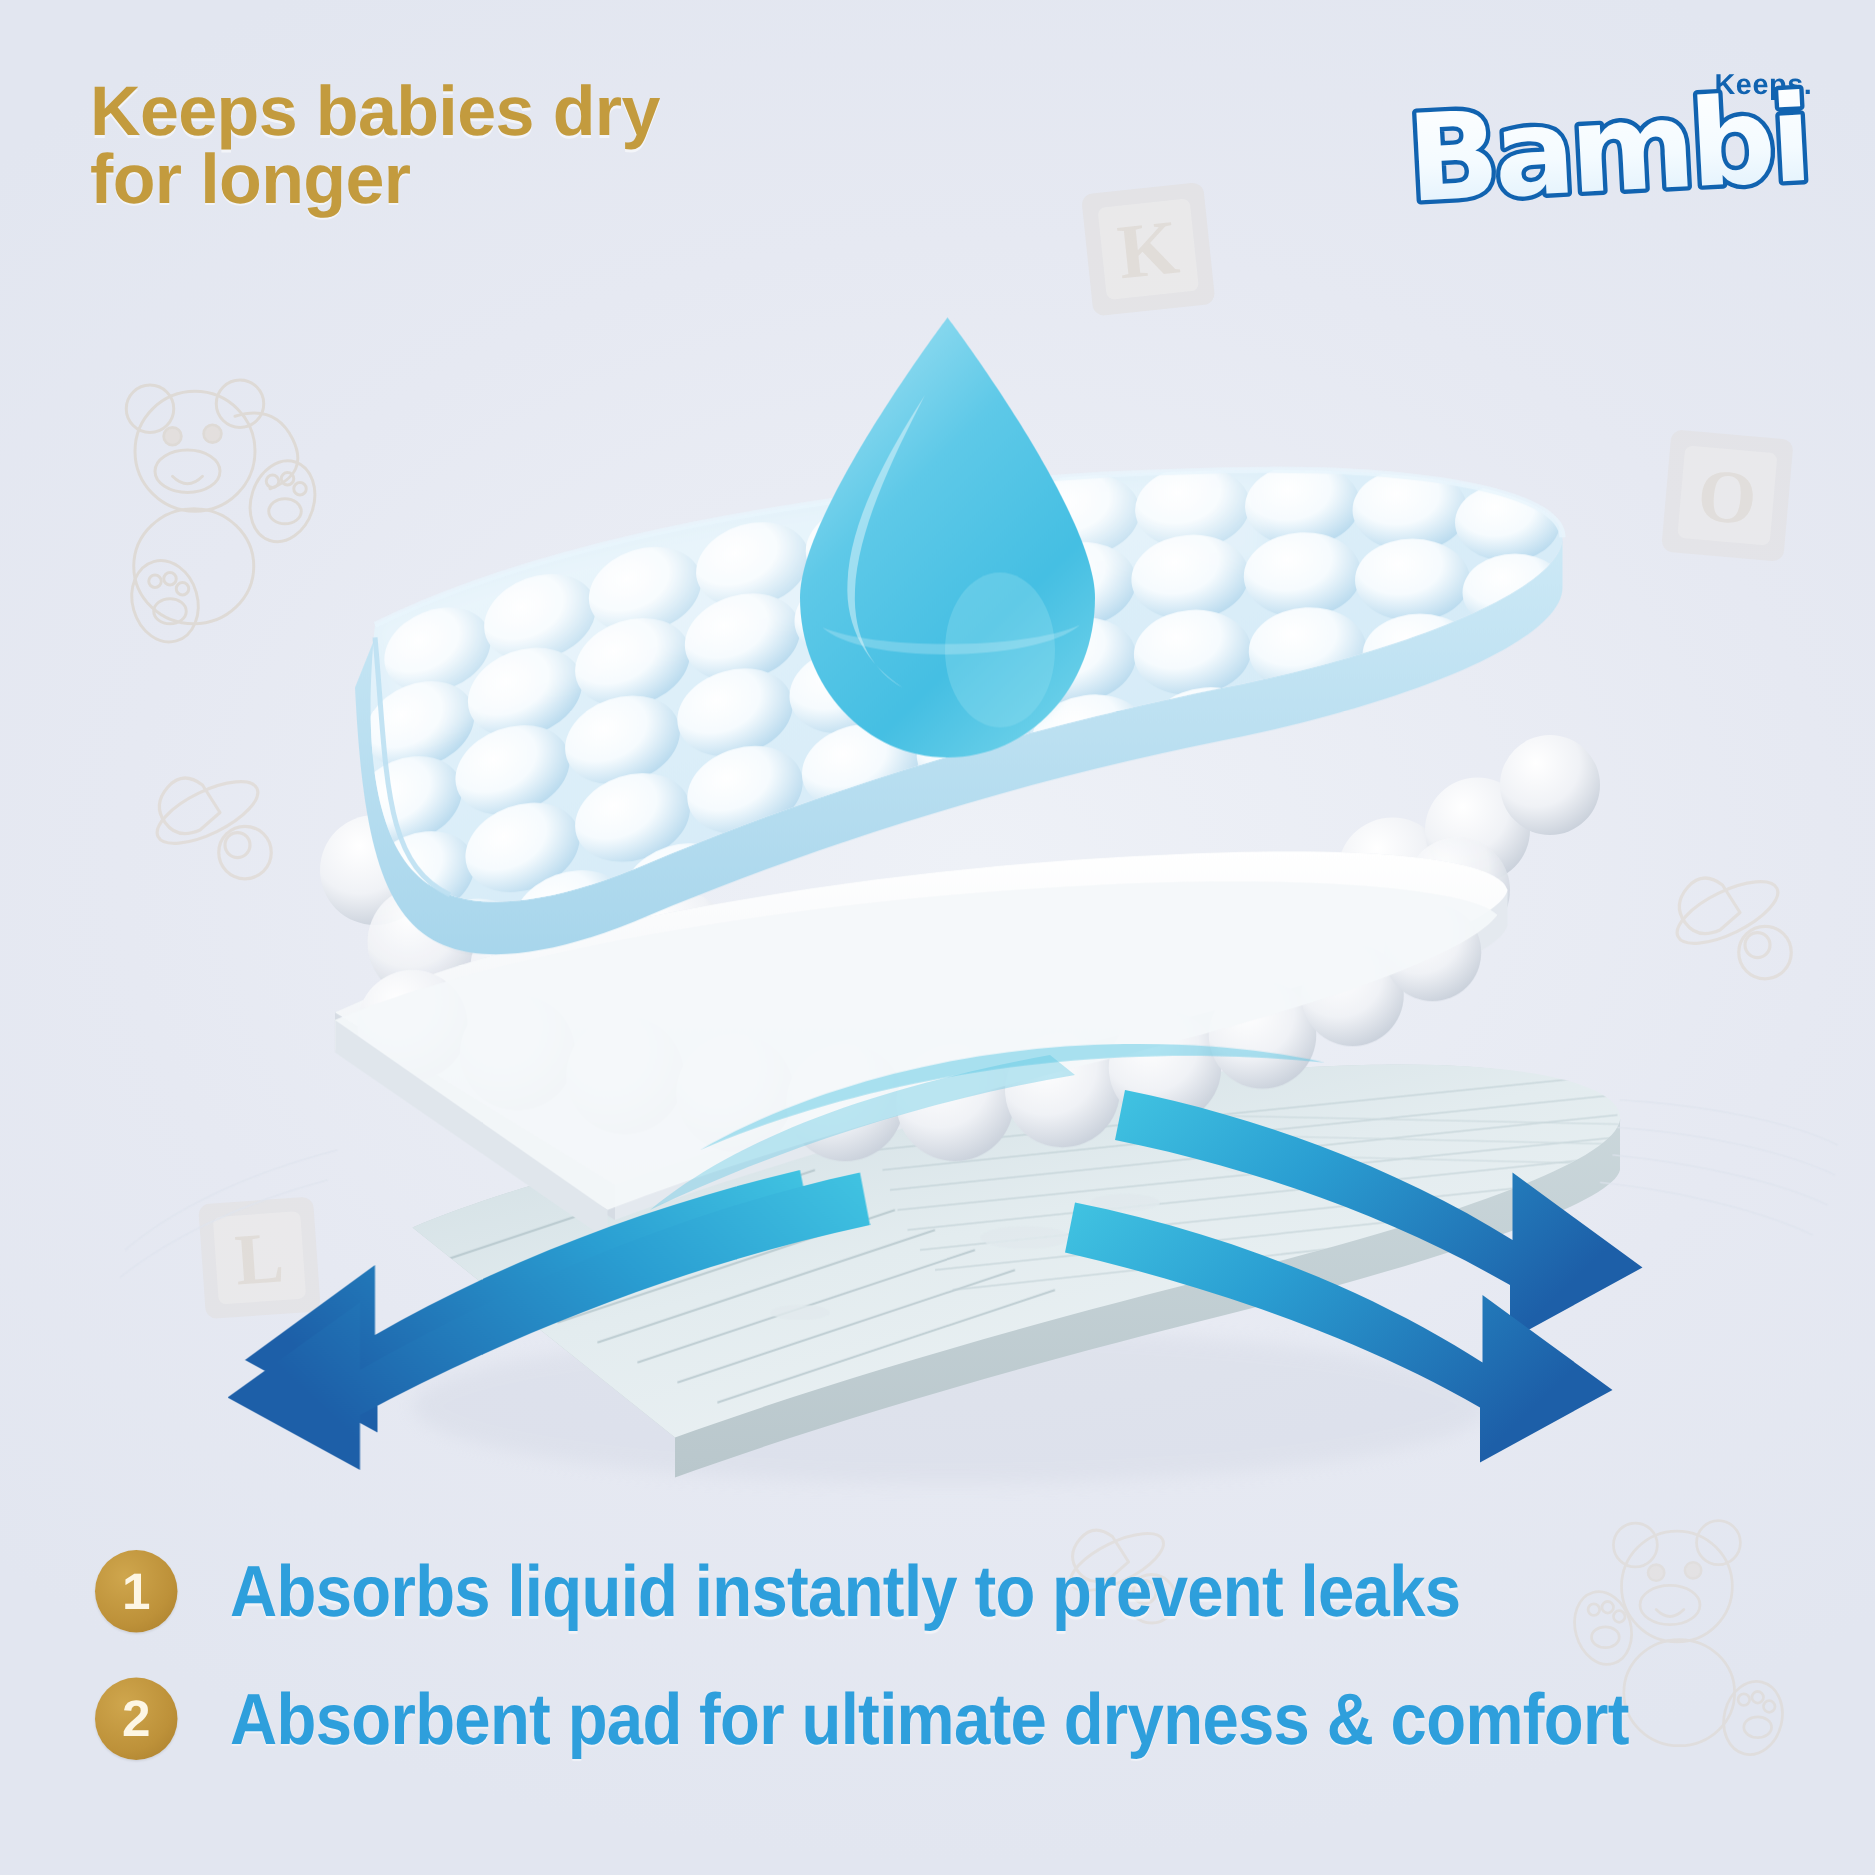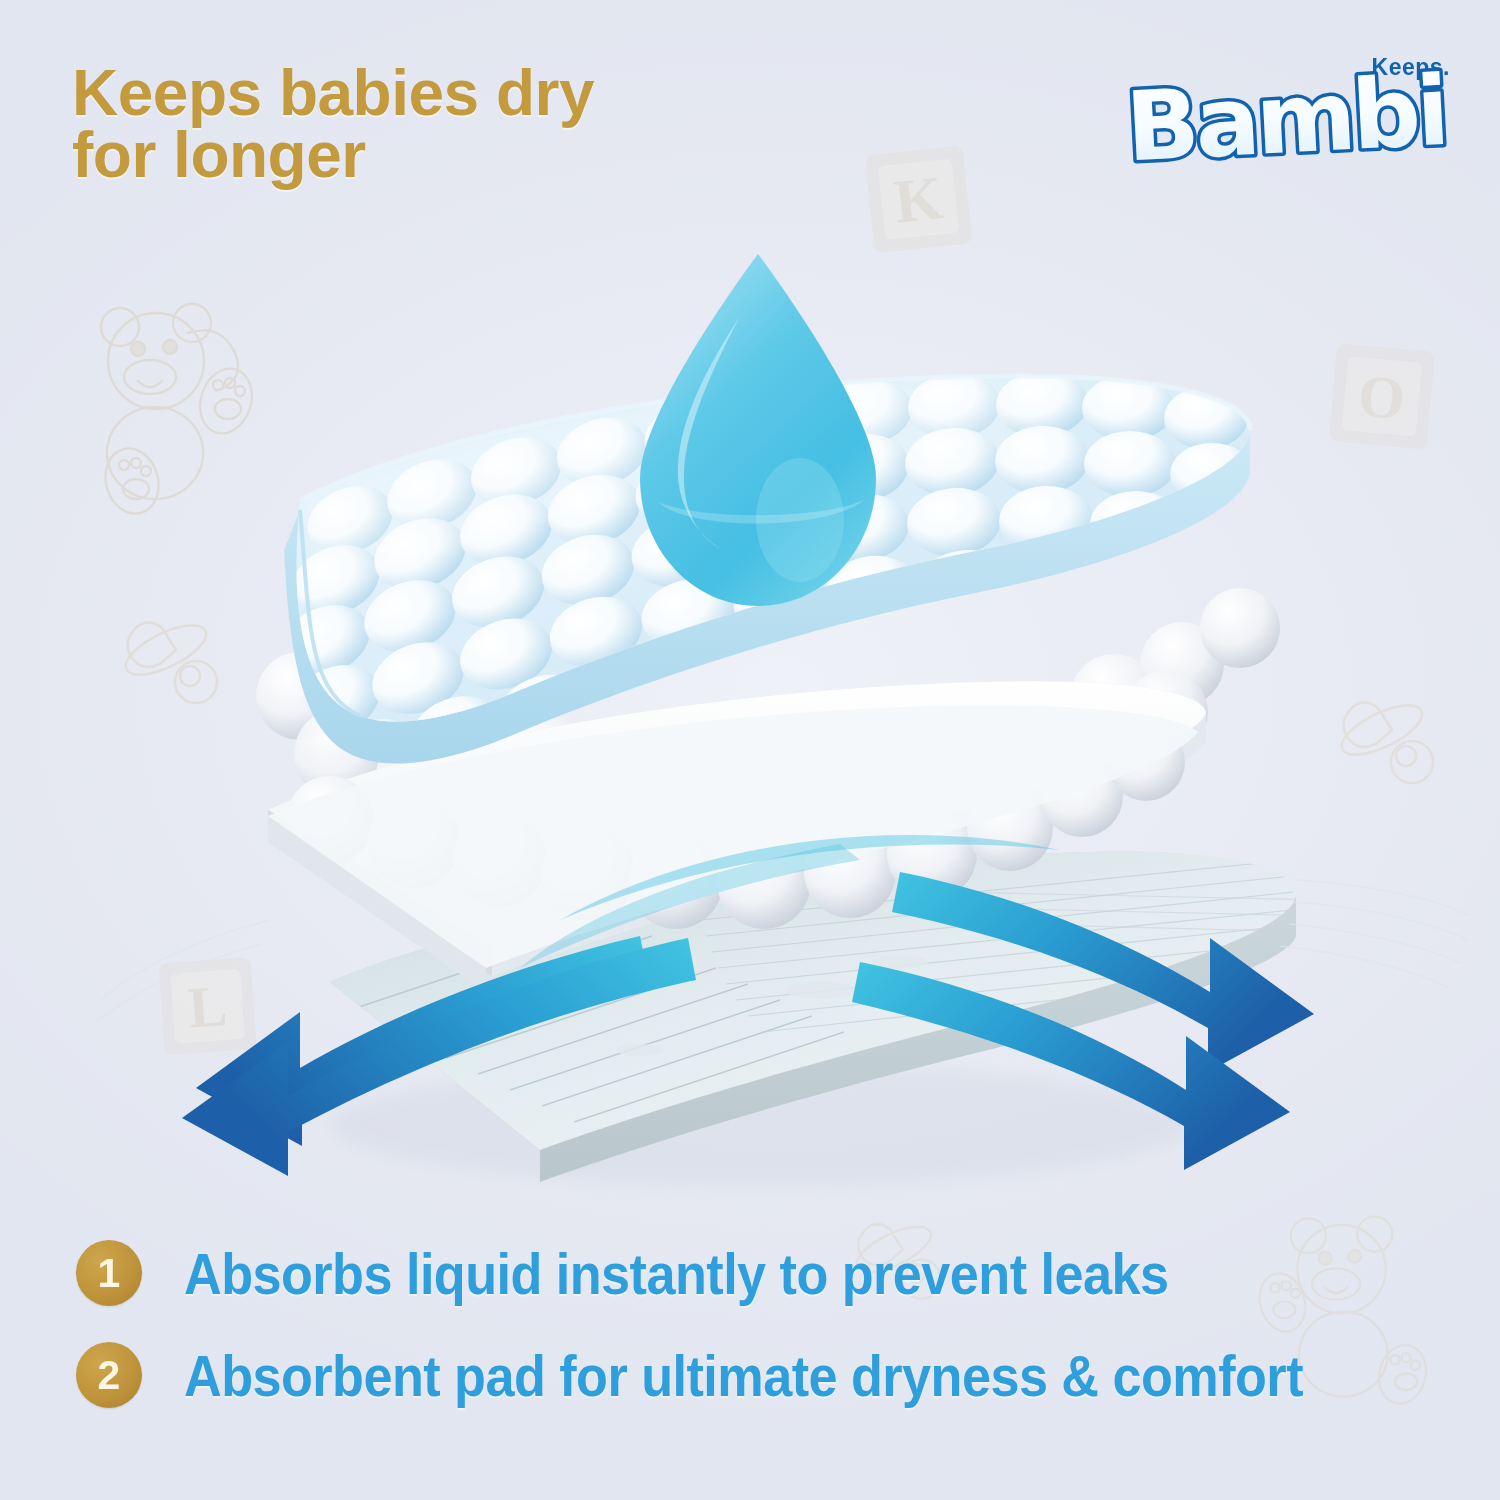--- a/index.html
+++ b/index.html
@@ -17,21 +17,21 @@
   }
 
   
   .wm{position:absolute;opacity:.55;pointer-events:none;}
   .wm svg{display:block;}
 
   
   #headline{
     position:absolute;left:72px;top:62px;width:820px;
     color:#c39b3e;
-    font-size:64px;line-height:.97;
+    font-size:56px;line-height:.97;
     font-weight:700;
     letter-spacing:-.5px;
     text-shadow:0 2px 0 rgba(255,255,255,.55);
   }
   #headline .l2{display:block;}
 
   
   #logo{position:absolute;right:40px;top:52px;width:340px;height:120px;}
   #logo .sanita{
     position:absolute;right:10px;top:2px;

